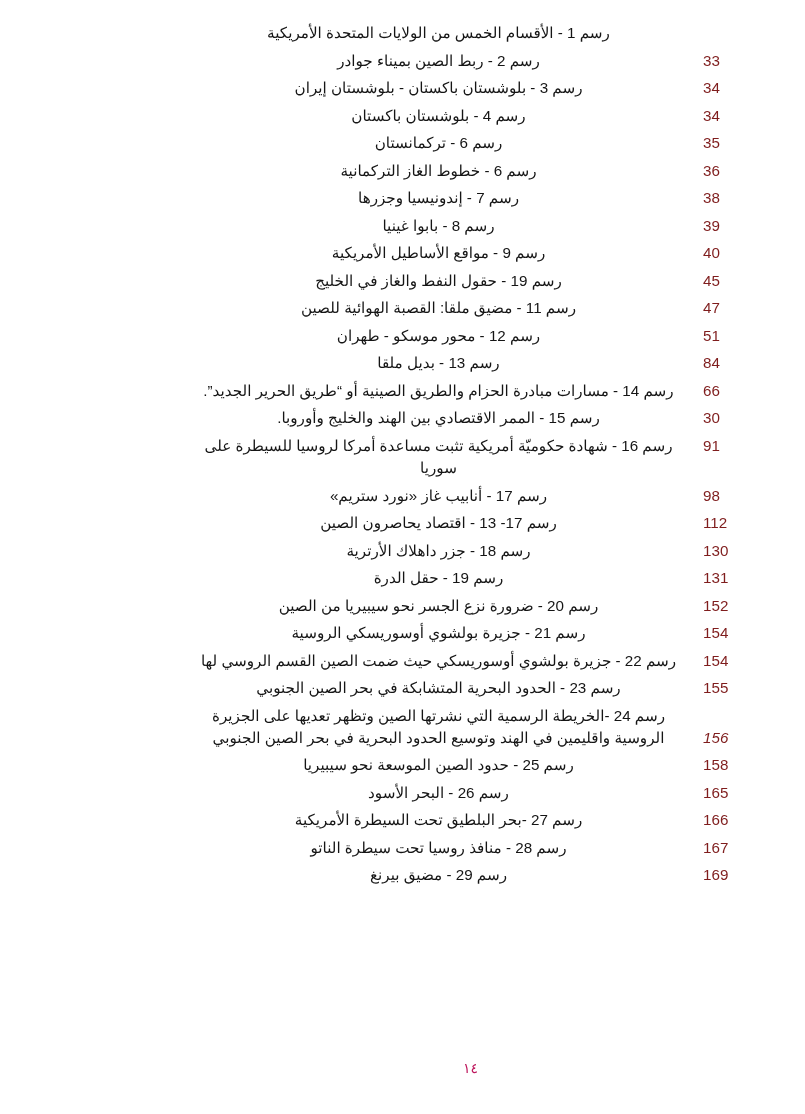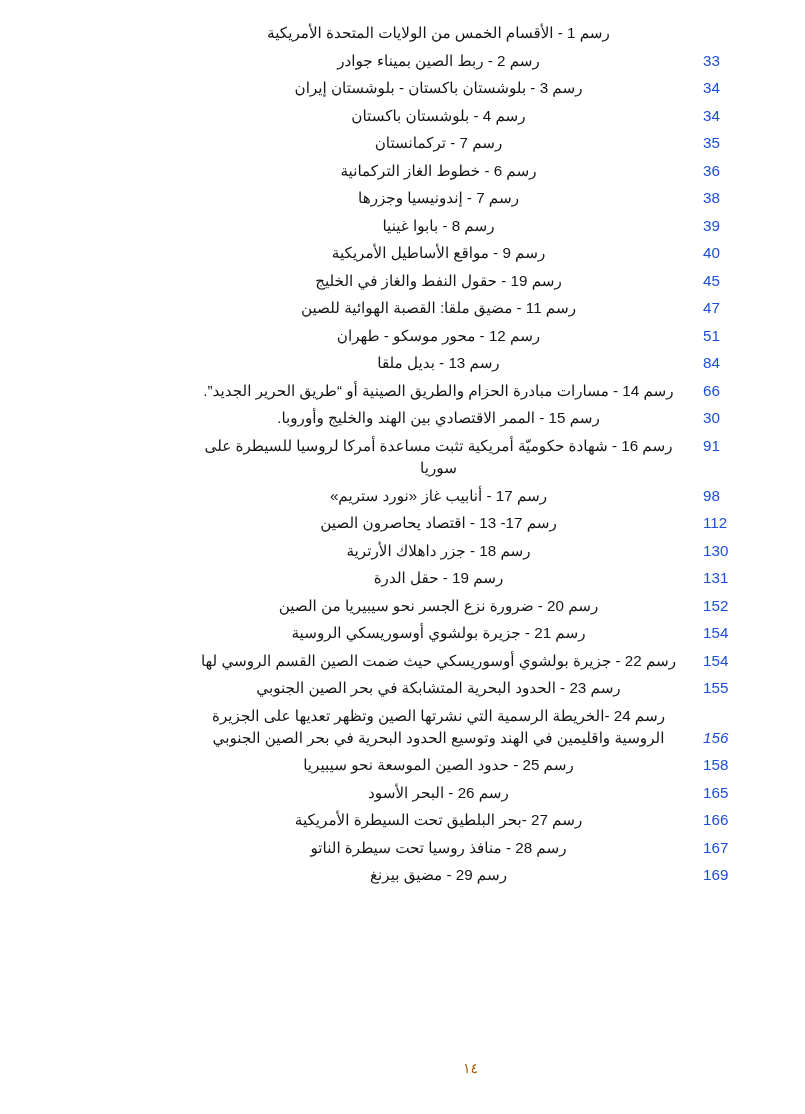--- a/index.html
+++ b/index.html
@@ -41,42 +41,42 @@
     color: #151515;
     direction: rtl;
     padding: 0 4px;
     white-space: pre-wrap;
   }
   .entry-page {
     flex: 0 0 64px;
     text-align: left;
     font-size: 15.2px;
     line-height: 1.45;
-    color: #1d4ed8;
+    color: #7f1d1d;
     direction: ltr;
     padding-top: 0px;
     padding-left: 22px;
     box-sizing: border-box;
   }
   .entry-page.empty {
     visibility: hidden;
   }
   
   .toc-entry.two-line .entry-page {
     align-self: flex-end;
     font-style: italic;
   }
   .folio {
     position: absolute;
     bottom: 38px;
     left: 0;
     width: 100%;
     text-align: center;
     font-size: 14px;
-    color: #a16207;
+    color: #be185d;
   }
 </style>
 </head>
 <body>
 
 <div class="page">
   <div class="toc-list" id="toc-list">
       <div class="toc-entry">
         <div class="entry-page empty"></div>
         <div class="entry-title">رسم 1 - الأقسام الخمس من الولايات المتحدة الأمريكية</div>
@@ -88,21 +88,21 @@
       <div class="toc-entry">
         <div class="entry-page">34</div>
         <div class="entry-title">رسم 3 - بلوشستان باكستان - بلوشستان إيران</div>
       </div>
       <div class="toc-entry">
         <div class="entry-page">34</div>
         <div class="entry-title">رسم 4 - بلوشستان باكستان</div>
       </div>
       <div class="toc-entry">
         <div class="entry-page">35</div>
-        <div class="entry-title">رسم 7 - تركمانستان</div>
+        <div class="entry-title">رسم 6 - تركمانستان</div>
       </div>
       <div class="toc-entry">
         <div class="entry-page">36</div>
         <div class="entry-title">رسم 6 - خطوط الغاز التركمانية</div>
       </div>
       <div class="toc-entry">
         <div class="entry-page">38</div>
         <div class="entry-title">رسم 7 - إندونيسيا وجزرها</div>
       </div>
       <div class="toc-entry">

